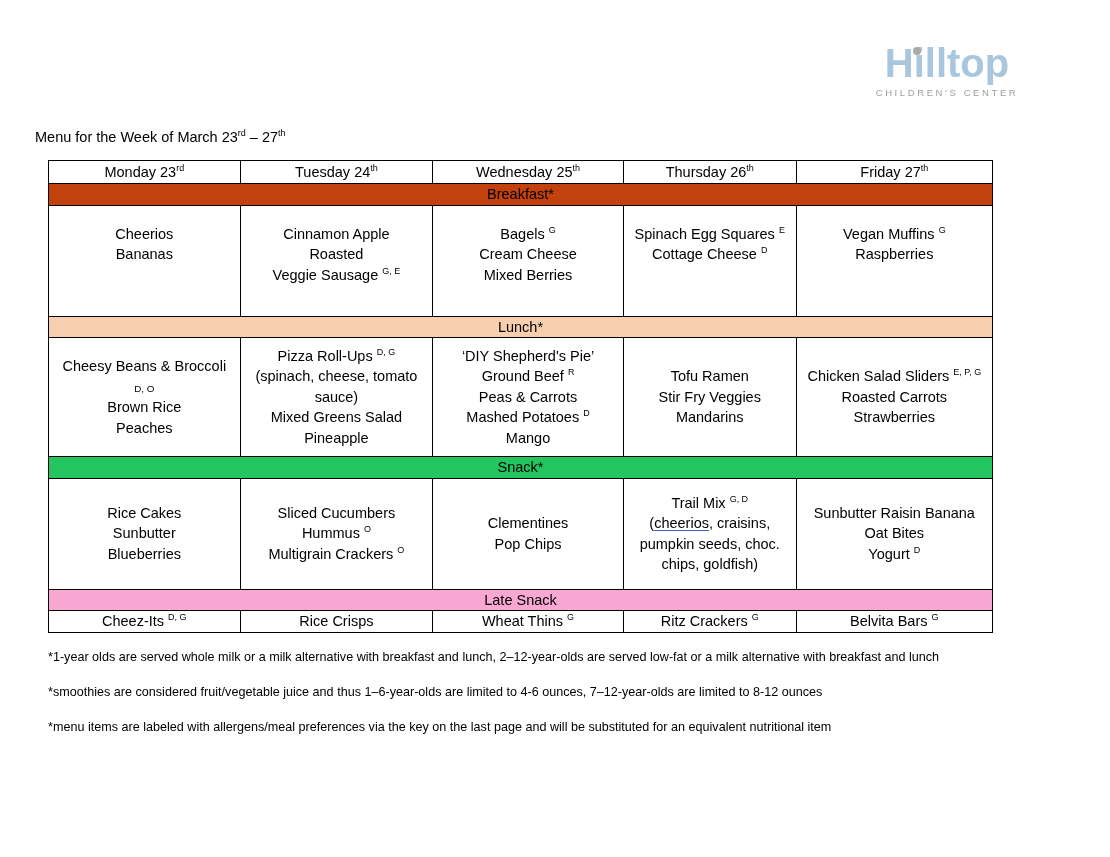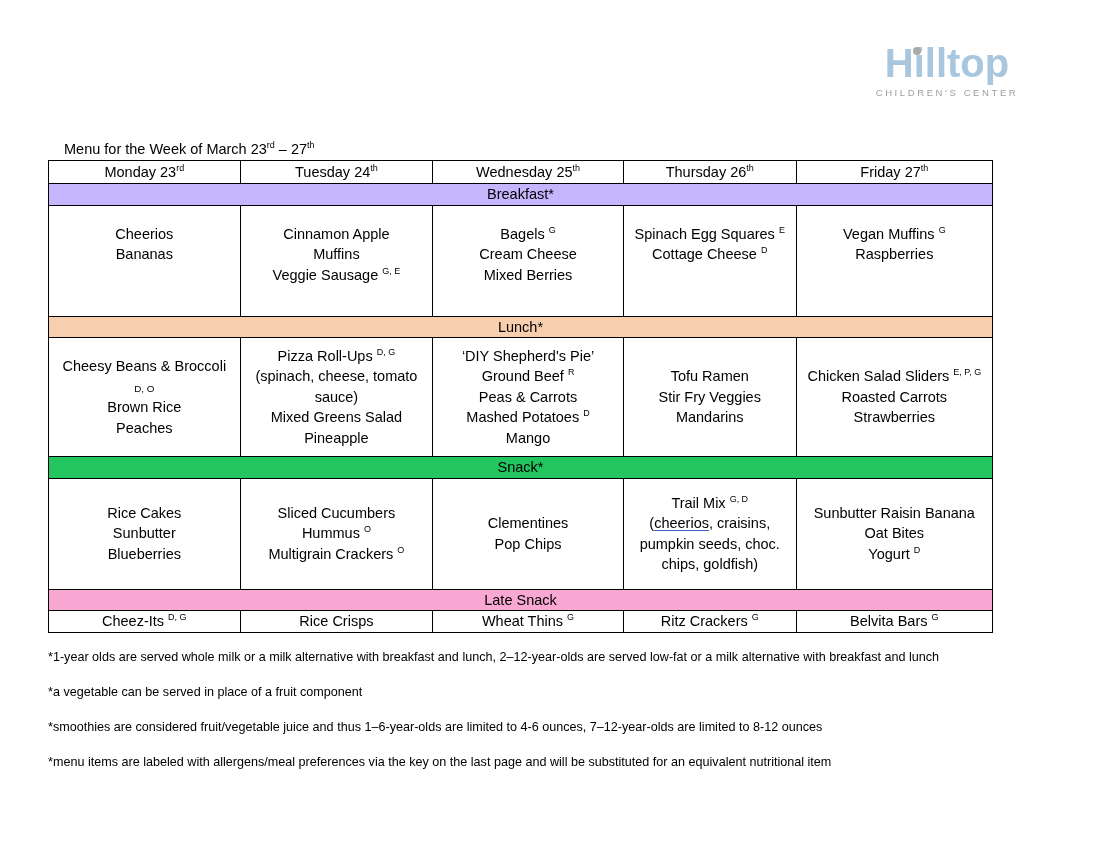--- a/index.html
+++ b/index.html
@@ -46,26 +46,25 @@
     font-size: 9.5px;
     color: #9d9d9d;
     letter-spacing: 2.6px;
     margin-top: 3px;
     font-weight: normal;
   }
 
   
   .doc-title {
     position: absolute;
-    left: 64px;
+    left: 35px;
     top: 129px;
     font-size: 14.5px;
     color: #000;
     white-space: nowrap;
-    margin-top: 12px;
   }
   sup {
     font-size: 0.62em;
     vertical-align: super;
     line-height: 0;
   }
 
   
   .menu-table {
     position: absolute;
@@ -86,21 +85,21 @@
   .day-head {
     height: 22px;
     font-size: 14.5px;
     padding: 1px 0 2px 0;
   }
   .band {
     height: 19px;
     font-size: 14.5px;
     padding: 1px 0 2px 0;
   }
-  .band-breakfast { background: #c4b5fd; }
+  .band-breakfast { background: #c2410c; }
   .band-lunch     { background: #f8cfae; }
   .band-snack     { background: #22c55e; }
   .band-late      { background: #f9a8d4; }
 
   .cell-breakfast { height: 92px; padding: 4px 5px; }
   .cell-lunch     { height: 118px; padding: 4px 5px; vertical-align: top; padding-top: 24px; }
   .cell-snack     { height: 110px; padding: 4px 5px; vertical-align: top; padding-top: 28px; }
   .cell-late      { height: 20px; padding: 1px 5px 2px 5px; }
 
   .cell-breakfast.b-top { vertical-align: top; padding-top: 18px; }
@@ -163,21 +162,21 @@
     <tr>
       <td class="band band-breakfast" colspan="5">Breakfast*</td>
     </tr>
     <tr id="row-breakfast">
         <td class="cell-breakfast b-top">
           <span class="line"><span>Cheerios</span></span>
           <span class="line"><span>Bananas</span></span>
         </td>
         <td class="cell-breakfast b-top">
           <span class="line"><span>Cinnamon Apple</span></span>
-          <span class="line"><span>Muffins</span></span>
+          <span class="line"><span>Roasted</span></span>
           <span class="line"><span>Veggie Sausage </span><sup>G, E</sup></span>
         </td>
         <td class="cell-breakfast b-top">
           <span class="line"><span>Bagels </span><sup>G</sup></span>
           <span class="line"><span>Cream Cheese</span></span>
           <span class="line"><span>Mixed Berries</span></span>
         </td>
         <td class="cell-breakfast b-top">
           <span class="line"><span>Spinach Egg Squares </span><sup>E</sup></span>
           <span class="line"><span>Cottage Cheese </span><sup>D</sup></span>
@@ -257,16 +256,15 @@
         <td class="cell-late"><span>Rice Crisps</span></td>
         <td class="cell-late"><span>Wheat Thins </span><sup>G</sup></td>
         <td class="cell-late"><span>Ritz Crackers </span><sup>G</sup></td>
         <td class="cell-late"><span>Belvita Bars </span><sup>G</sup></td>
       </tr>
   </tbody>
 </table>
 
 <div class="notes" id="notes-container">
     <div class="note">*1-year olds are served whole milk or a milk alternative with breakfast and lunch, 2–12-year-olds are served low-fat or a milk alternative with breakfast and lunch</div>
-    <div class="note">*a vegetable can be served in place of a fruit component</div>
     <div class="note">*smoothies are considered fruit/vegetable juice and thus 1–6-year-olds are limited to 4-6 ounces, 7–12-year-olds are limited to 8-12 ounces</div>
     <div class="note">*menu items are labeled with allergens/meal preferences via the key on the last page and will be substituted for an equivalent nutritional item</div>
   </div>
 
 </body></html>

